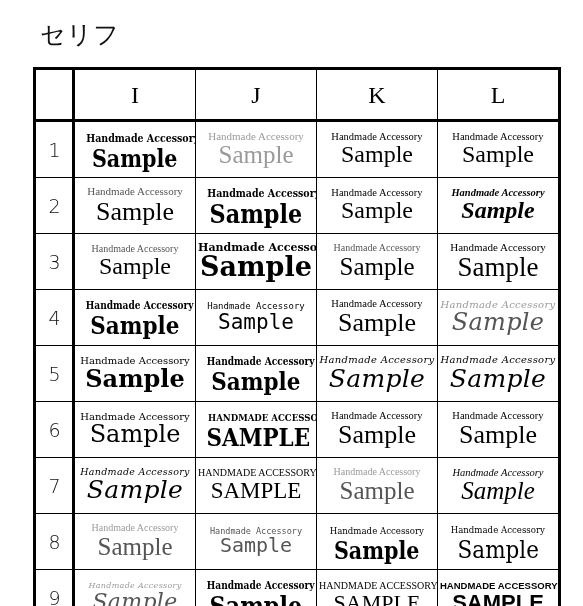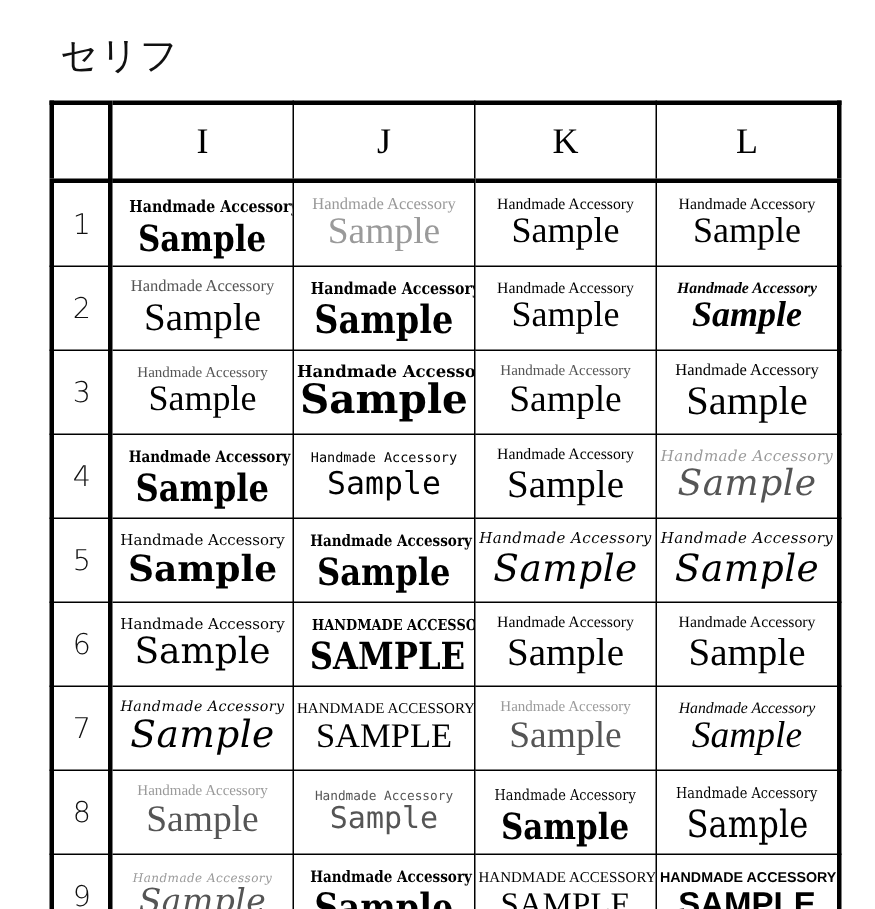--- a/index.html
+++ b/index.html
@@ -13,21 +13,21 @@
     font-family: "Liberation Sans", sans-serif;
     color: #000000;
     position: relative;
     overflow: hidden;
   }
 
   #page-title {
     position: absolute;
     left: 40px;
     top: 22px;
-    font-family: Liberation Sans, sans-serif;
+    font-family: Liberation Mono, monospace;
     font-size: 25px;
     line-height: 30px;
     letter-spacing: 1px;
     color: #111111;
     font-weight: 400;
   }
 
   #font-table {
     position: absolute;
     left: 33px;

